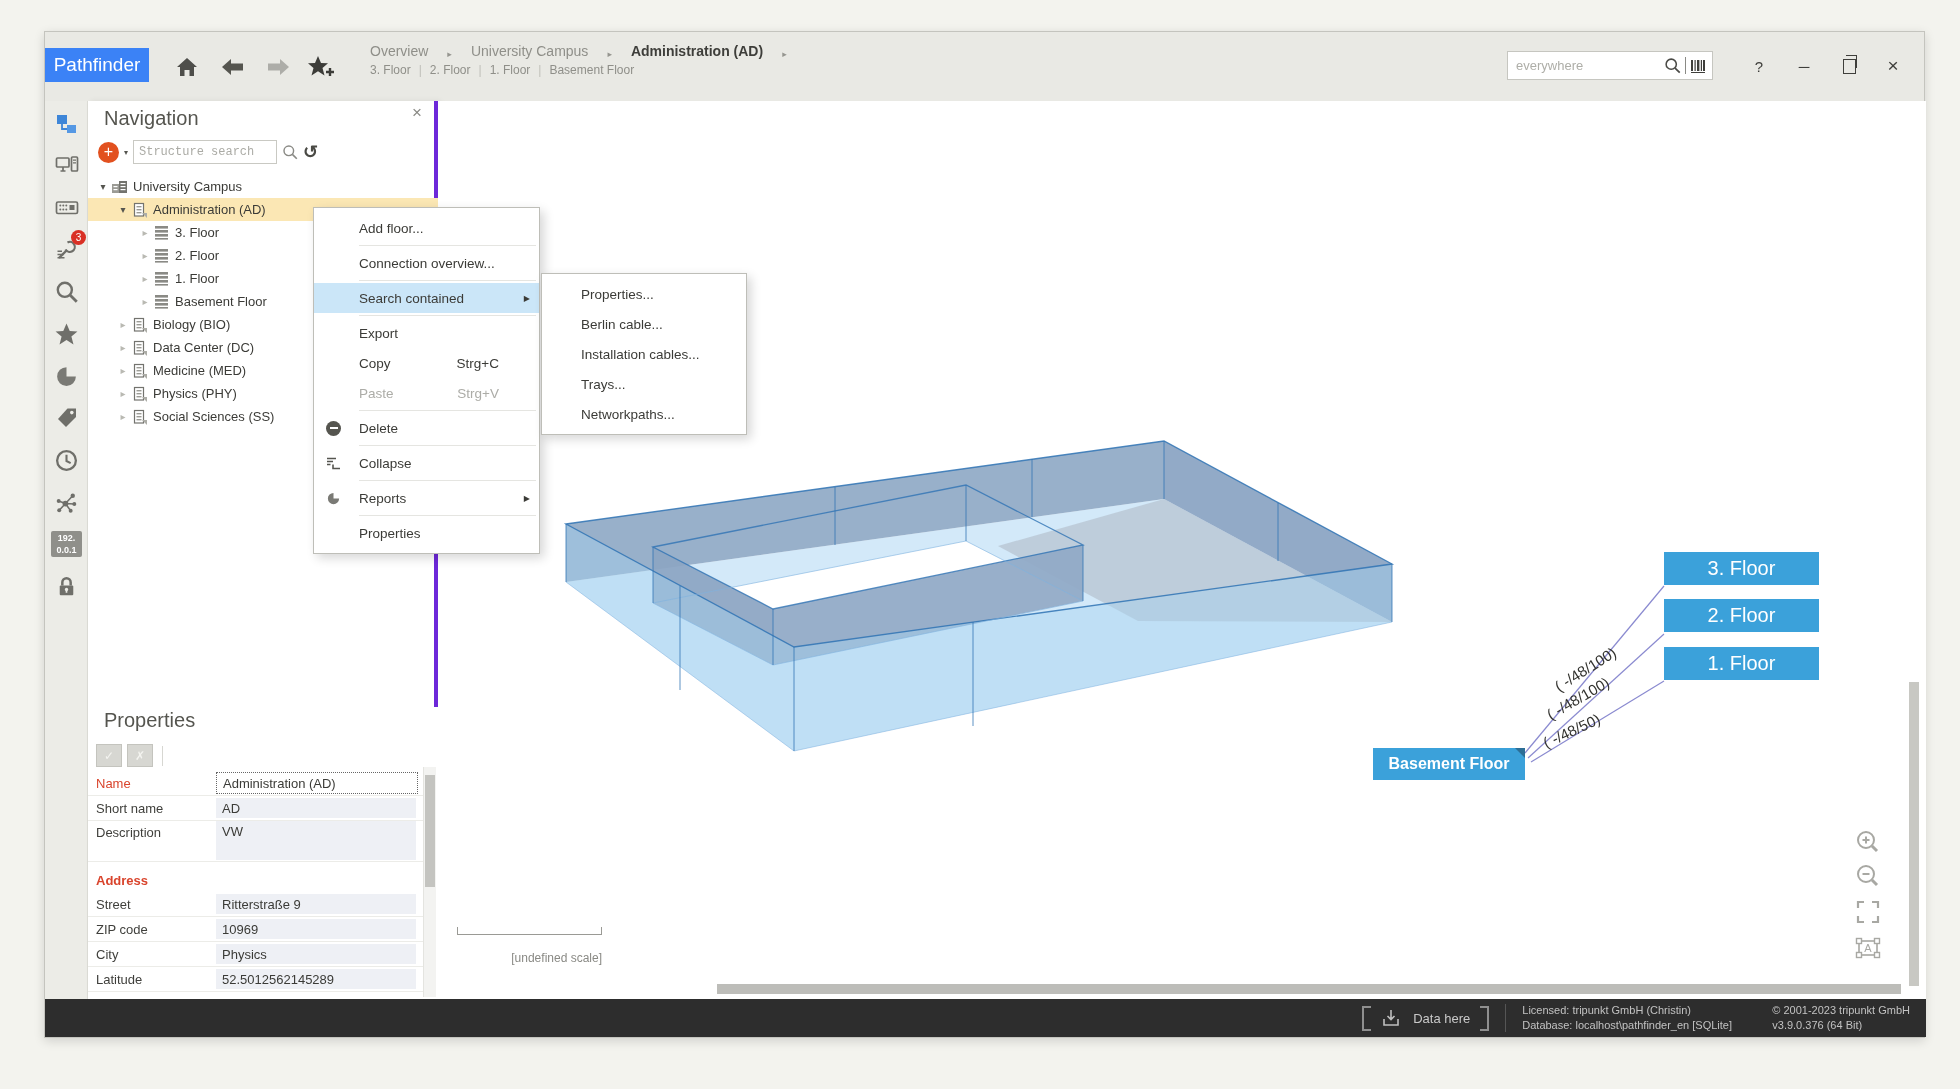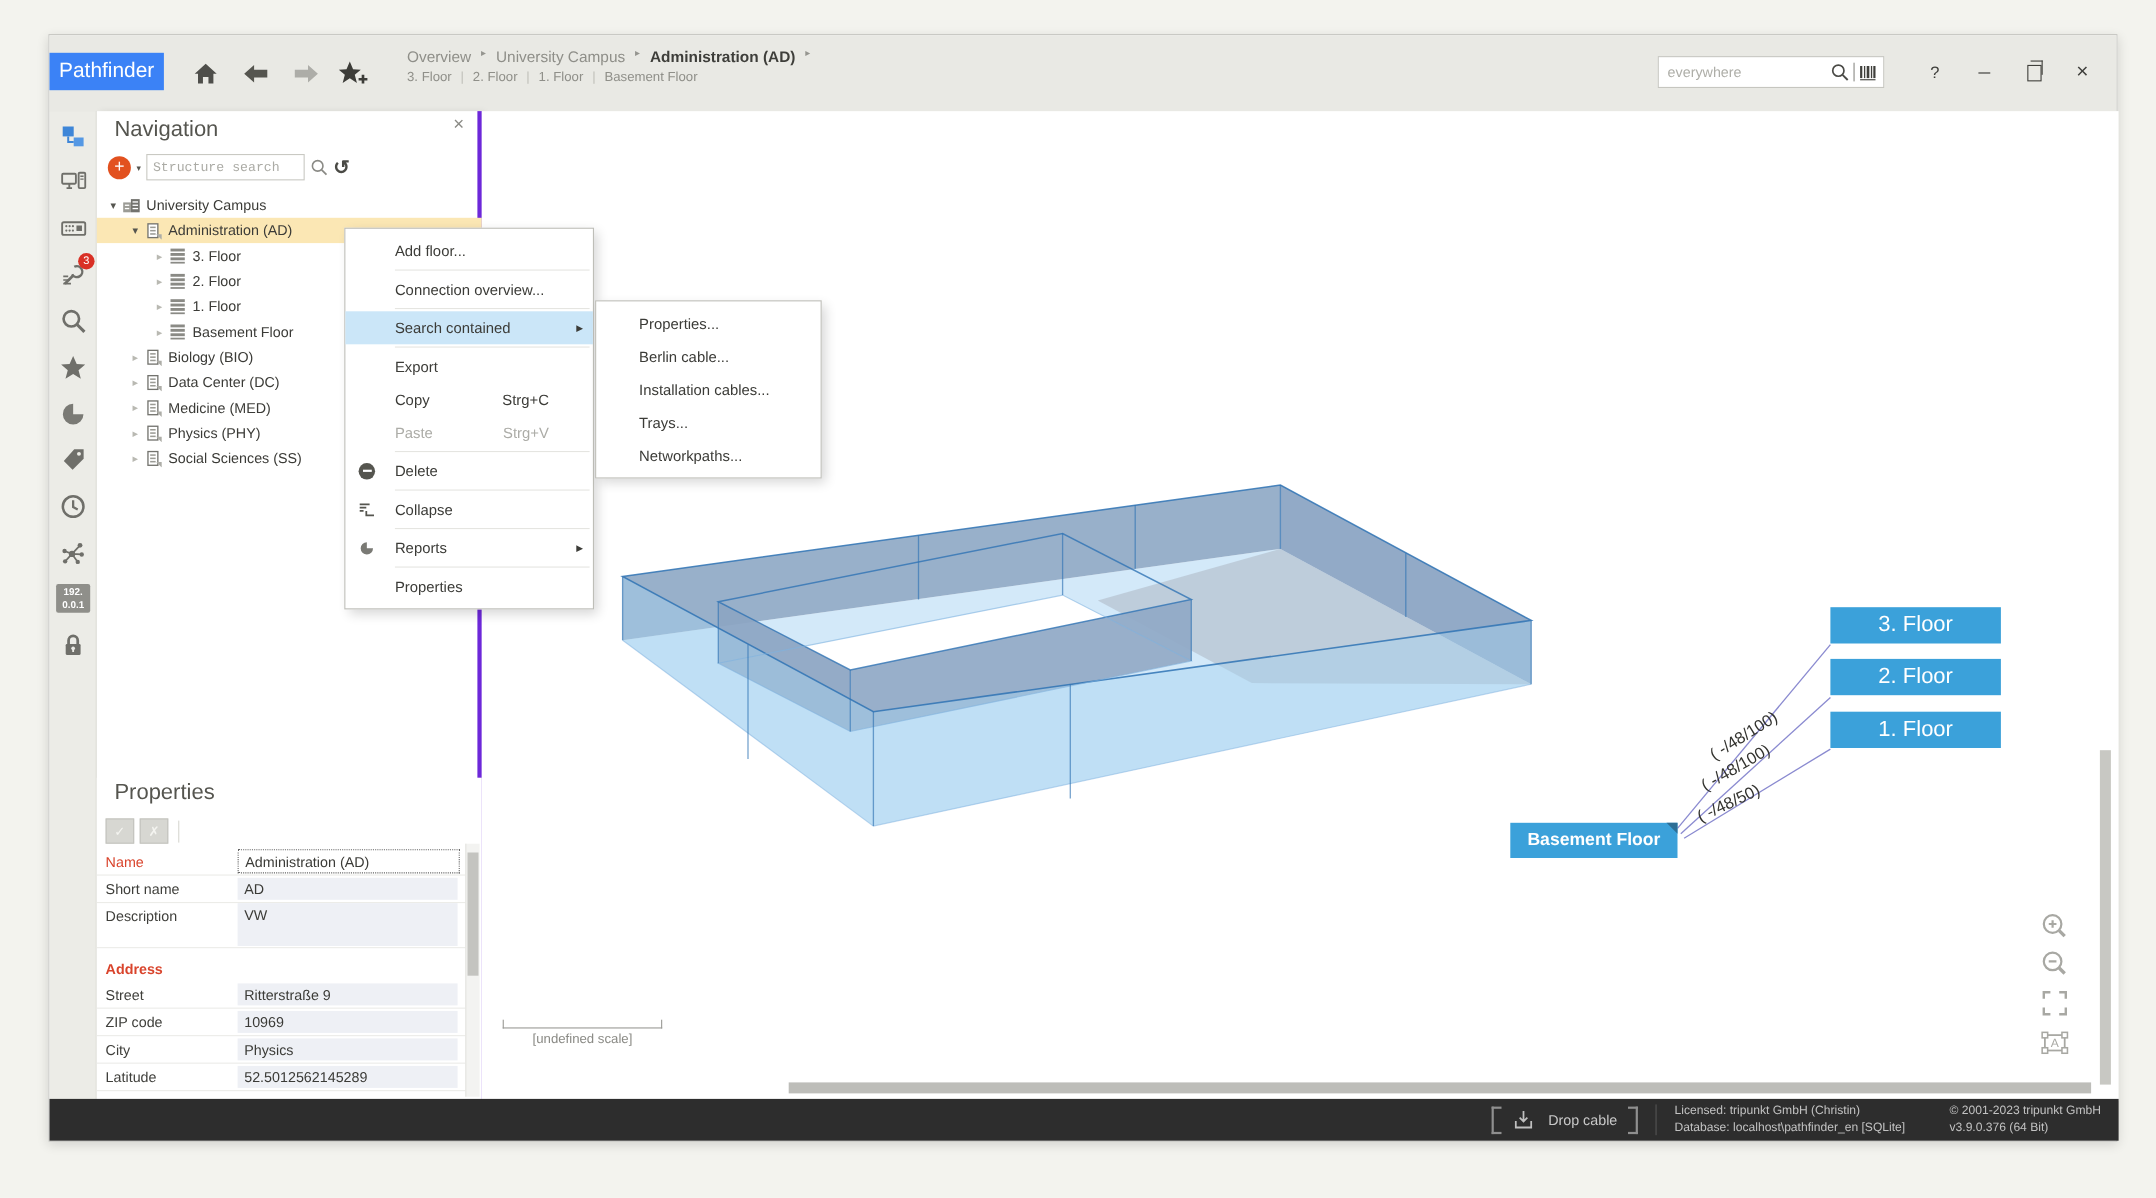--- a/index.html
+++ b/index.html
@@ -3,21 +3,21 @@
 <meta charset="utf-8">
 <style>
   html,body{margin:0;padding:0}
   body{width:1960px;height:1089px;background:#F3F3EE;font-family:"Liberation Sans",sans-serif;position:relative;overflow:hidden;-webkit-font-smoothing:antialiased}
   
   .window{position:absolute;left:44px;top:31px;width:1881px;height:1007px;background:#fff;border:1px solid #C4C4BE;box-shadow:0 3px 10px rgba(0,0,0,.14);box-sizing:border-box}
   .titlebar{position:absolute;left:0;top:0;width:100%;height:69px;background:#E9E9E4;border-bottom:1px solid #D9D9D3}
   .logo{position:absolute;left:0;top:16px;width:104px;height:34px;background:#3b82f6;color:#fff;font-size:19px;display:flex;align-items:center;justify-content:center}
   .tbtn{position:absolute;top:21px;width:28px;height:28px;display:flex;align-items:center;justify-content:center}
   .breadcrumb{position:absolute;left:325px;top:11px}
-  .crumbline{display:flex;gap:9px;align-items:flex-start;font-size:14px;color:#8F8F89}
+  .crumbline{display:flex;gap:19px;align-items:flex-end;font-size:14px;color:#8F8F89}
   .crumb.active{color:#3E3E3A;font-weight:bold}
   .carrow{font-size:9px;color:#95958F}
   .floorline{display:flex;gap:8px;align-items:center;font-size:12px;color:#8F8F89;margin-top:4px}
   .fsep{color:#C0C0BA}
   .searchbox{position:absolute;left:1462px;top:19px;width:206px;height:29px;background:#fff;border:1px solid #C6C6C0;box-sizing:border-box;display:flex;align-items:center;padding:0 6px}
   .searchbox input{border:none;outline:none;flex:1;min-width:0;font-size:13px;color:#55554F;background:transparent;font-family:inherit}
   .searchbox input::placeholder{color:#AEAEA8}
   .sdiv{width:1px;height:17px;background:#8A8A85;margin:0 4px}
   .winctl{position:absolute;top:20px;width:30px;height:28px;display:flex;align-items:center;justify-content:center;font-size:15px;color:#3F3F3B}
   .restore-sq{width:11px;height:13px;border:1.5px solid #3F3F3B;position:relative}
@@ -63,21 +63,21 @@
   .pscroll{position:absolute;right:2px;top:60px;width:12px;height:230px;background:#F3F3F1;border-left:1px solid #E4E4E0}
   .pthumb{position:absolute;left:1px;top:8px;width:10px;height:112px;background:#C4C4C0}
   
   .canvas{position:absolute;left:393px;top:0;width:1488px;height:900px;background:#fff;overflow:hidden}
   .flabel{position:absolute;width:155px;height:33px;background:#3BA1DA;color:#fff;font-size:20px;display:flex;align-items:center;justify-content:center}
   .flabel.base{width:152px;height:32px;font-size:16px;font-weight:bold}
   .fold{position:absolute;right:0;top:0;width:0;height:0;border-left:10px solid transparent;border-top:10px solid #2C6E96}
   .clabel{position:absolute;font-size:15px;color:#33332F;white-space:nowrap;transform-origin:left center}
   .scale{position:absolute;left:19px;top:826px;width:145px}
   .sline{width:145px;height:8px;border-left:1px solid #9A9A95;border-right:1px solid #9A9A95;border-bottom:1px solid #9A9A95;box-sizing:border-box}
-  .sltext{font-size:12px;color:#8A8A85;text-align:center;margin-top:2px}
+  .sltext{font-size:12px;color:#8A8A85;text-align:right;margin-top:16px}
   .zctl{position:absolute;left:1414px;width:32px;height:32px;display:flex;align-items:center;justify-content:center}
   .hscroll{position:absolute;left:279px;top:883px;width:1184px;height:10px;background:#BDBDB9}
   .vscroll{position:absolute;left:1471px;top:581px;width:10px;height:304px;background:#C8C8C3}
   
   .statusbar{position:absolute;left:0;bottom:0;width:1881px;height:38px;background:#2D2D2D;display:flex;align-items:center}
   .bracket{width:9px;height:25px;border:2px solid #8F8F8F;box-sizing:border-box}
   .bracket.l{border-right:none}
   .bracket.r{border-left:none}
   .drophere{font-size:13px;color:#C9C9C9;margin:0 10px 0 8px}
   .sbdiv{width:1px;height:28px;background:#555;margin:0 16px}
@@ -545,21 +545,21 @@
     </div>
   </div>
 
   <div class="statusbar">
     <div style="margin-left:auto;display:flex;align-items:center">
       <span class="bracket l"></span>
       <svg width="24" height="24" viewBox="0 0 24 24" style="margin:0 2px 0 8px">
         <path d="M5 13 L5 19 L19 19 L19 13" fill="none" stroke="#BFBFBF" stroke-width="1.6"></path>
         <path d="M12 4 L12 13 M8.5 10 L12 13.5 L15.5 10" fill="none" stroke="#BFBFBF" stroke-width="1.6"></path>
       </svg>
-      <span class="drophere">Drop cable</span>
+      <span class="drophere">Data here</span>
       <span class="bracket r"></span>
     </div>
     <span class="sbdiv"></span>
     <div class="sbtext" style="width:230px">
       <div>Licensed: tripunkt GmbH (Christin)</div>
       <div>Database: localhost\pathfinder_en [SQLite]</div>
     </div>
     <div class="sbtext" style="margin-left:20px;margin-right:16px">
       <div>© 2001-2023 tripunkt GmbH</div>
       <div>v3.9.0.376 (64 Bit)</div>

